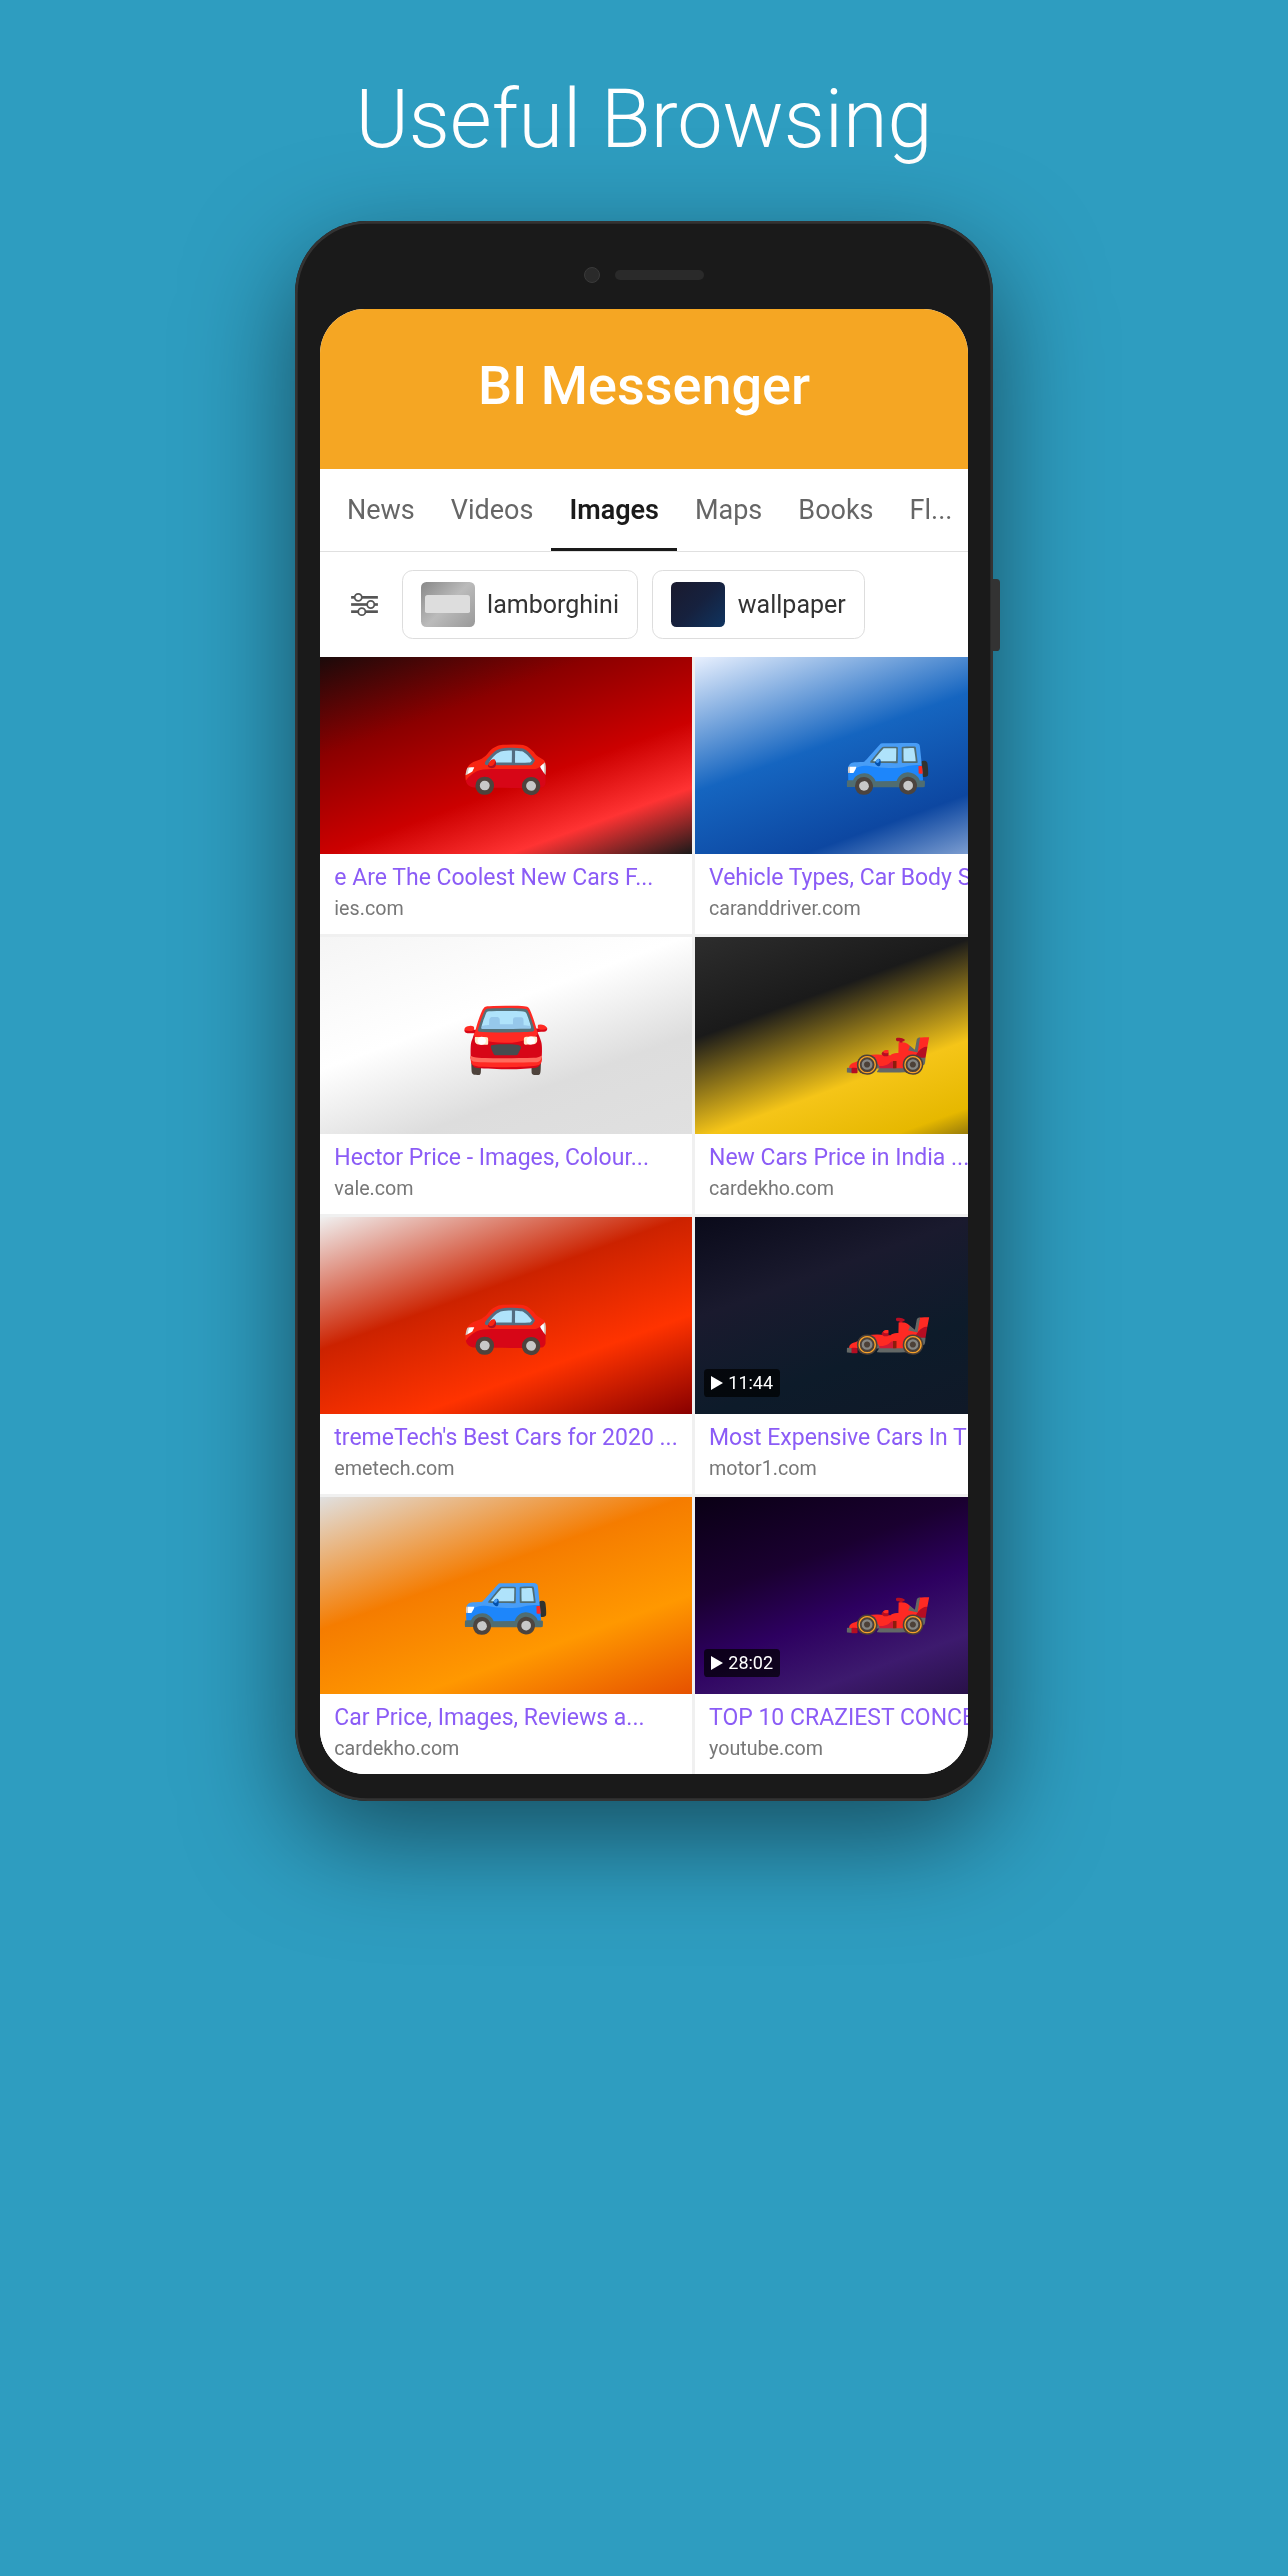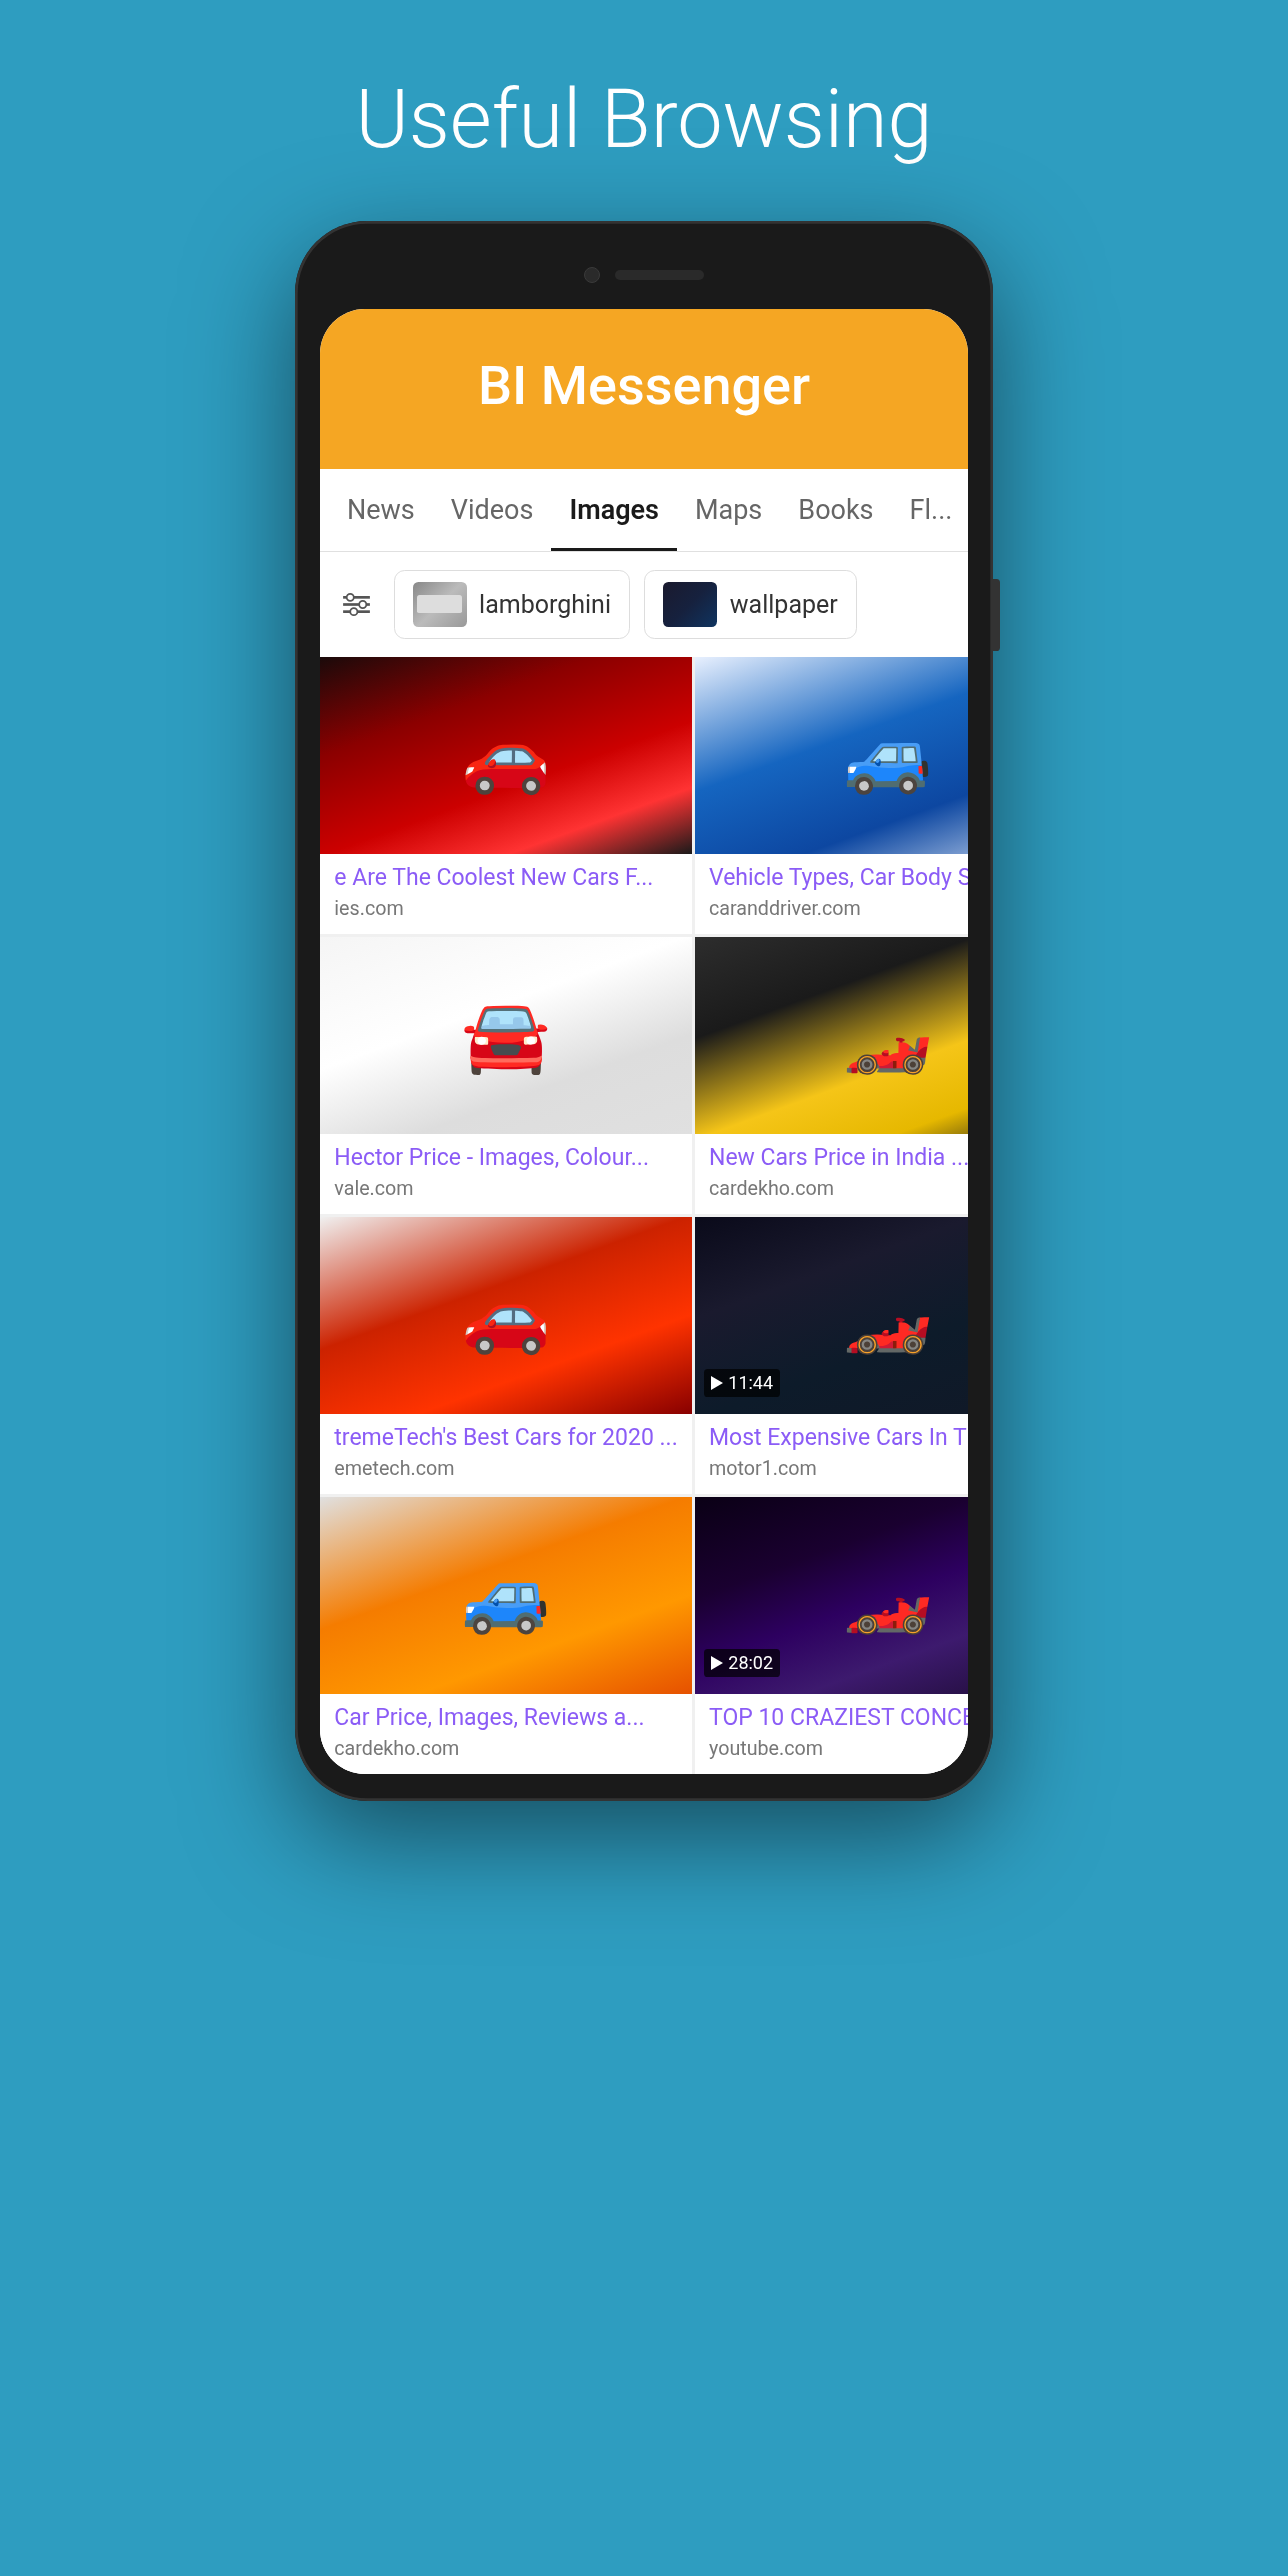--- a/index.html
+++ b/index.html
@@ -128,20 +128,21 @@
     }
 
     
     .chips-row {
       display: flex;
       align-items: center;
       padding: 18px 14.3px;
       gap: 14.3px;
       background: white;
       overflow: hidden;
+      margin-left: 8px;
     }
 
     .filter-icon {
       width: 45px;
       height: 45px;
       display: flex;
       align-items: center;
       justify-content: center;
       font-size: 25px;
       color: #555;

